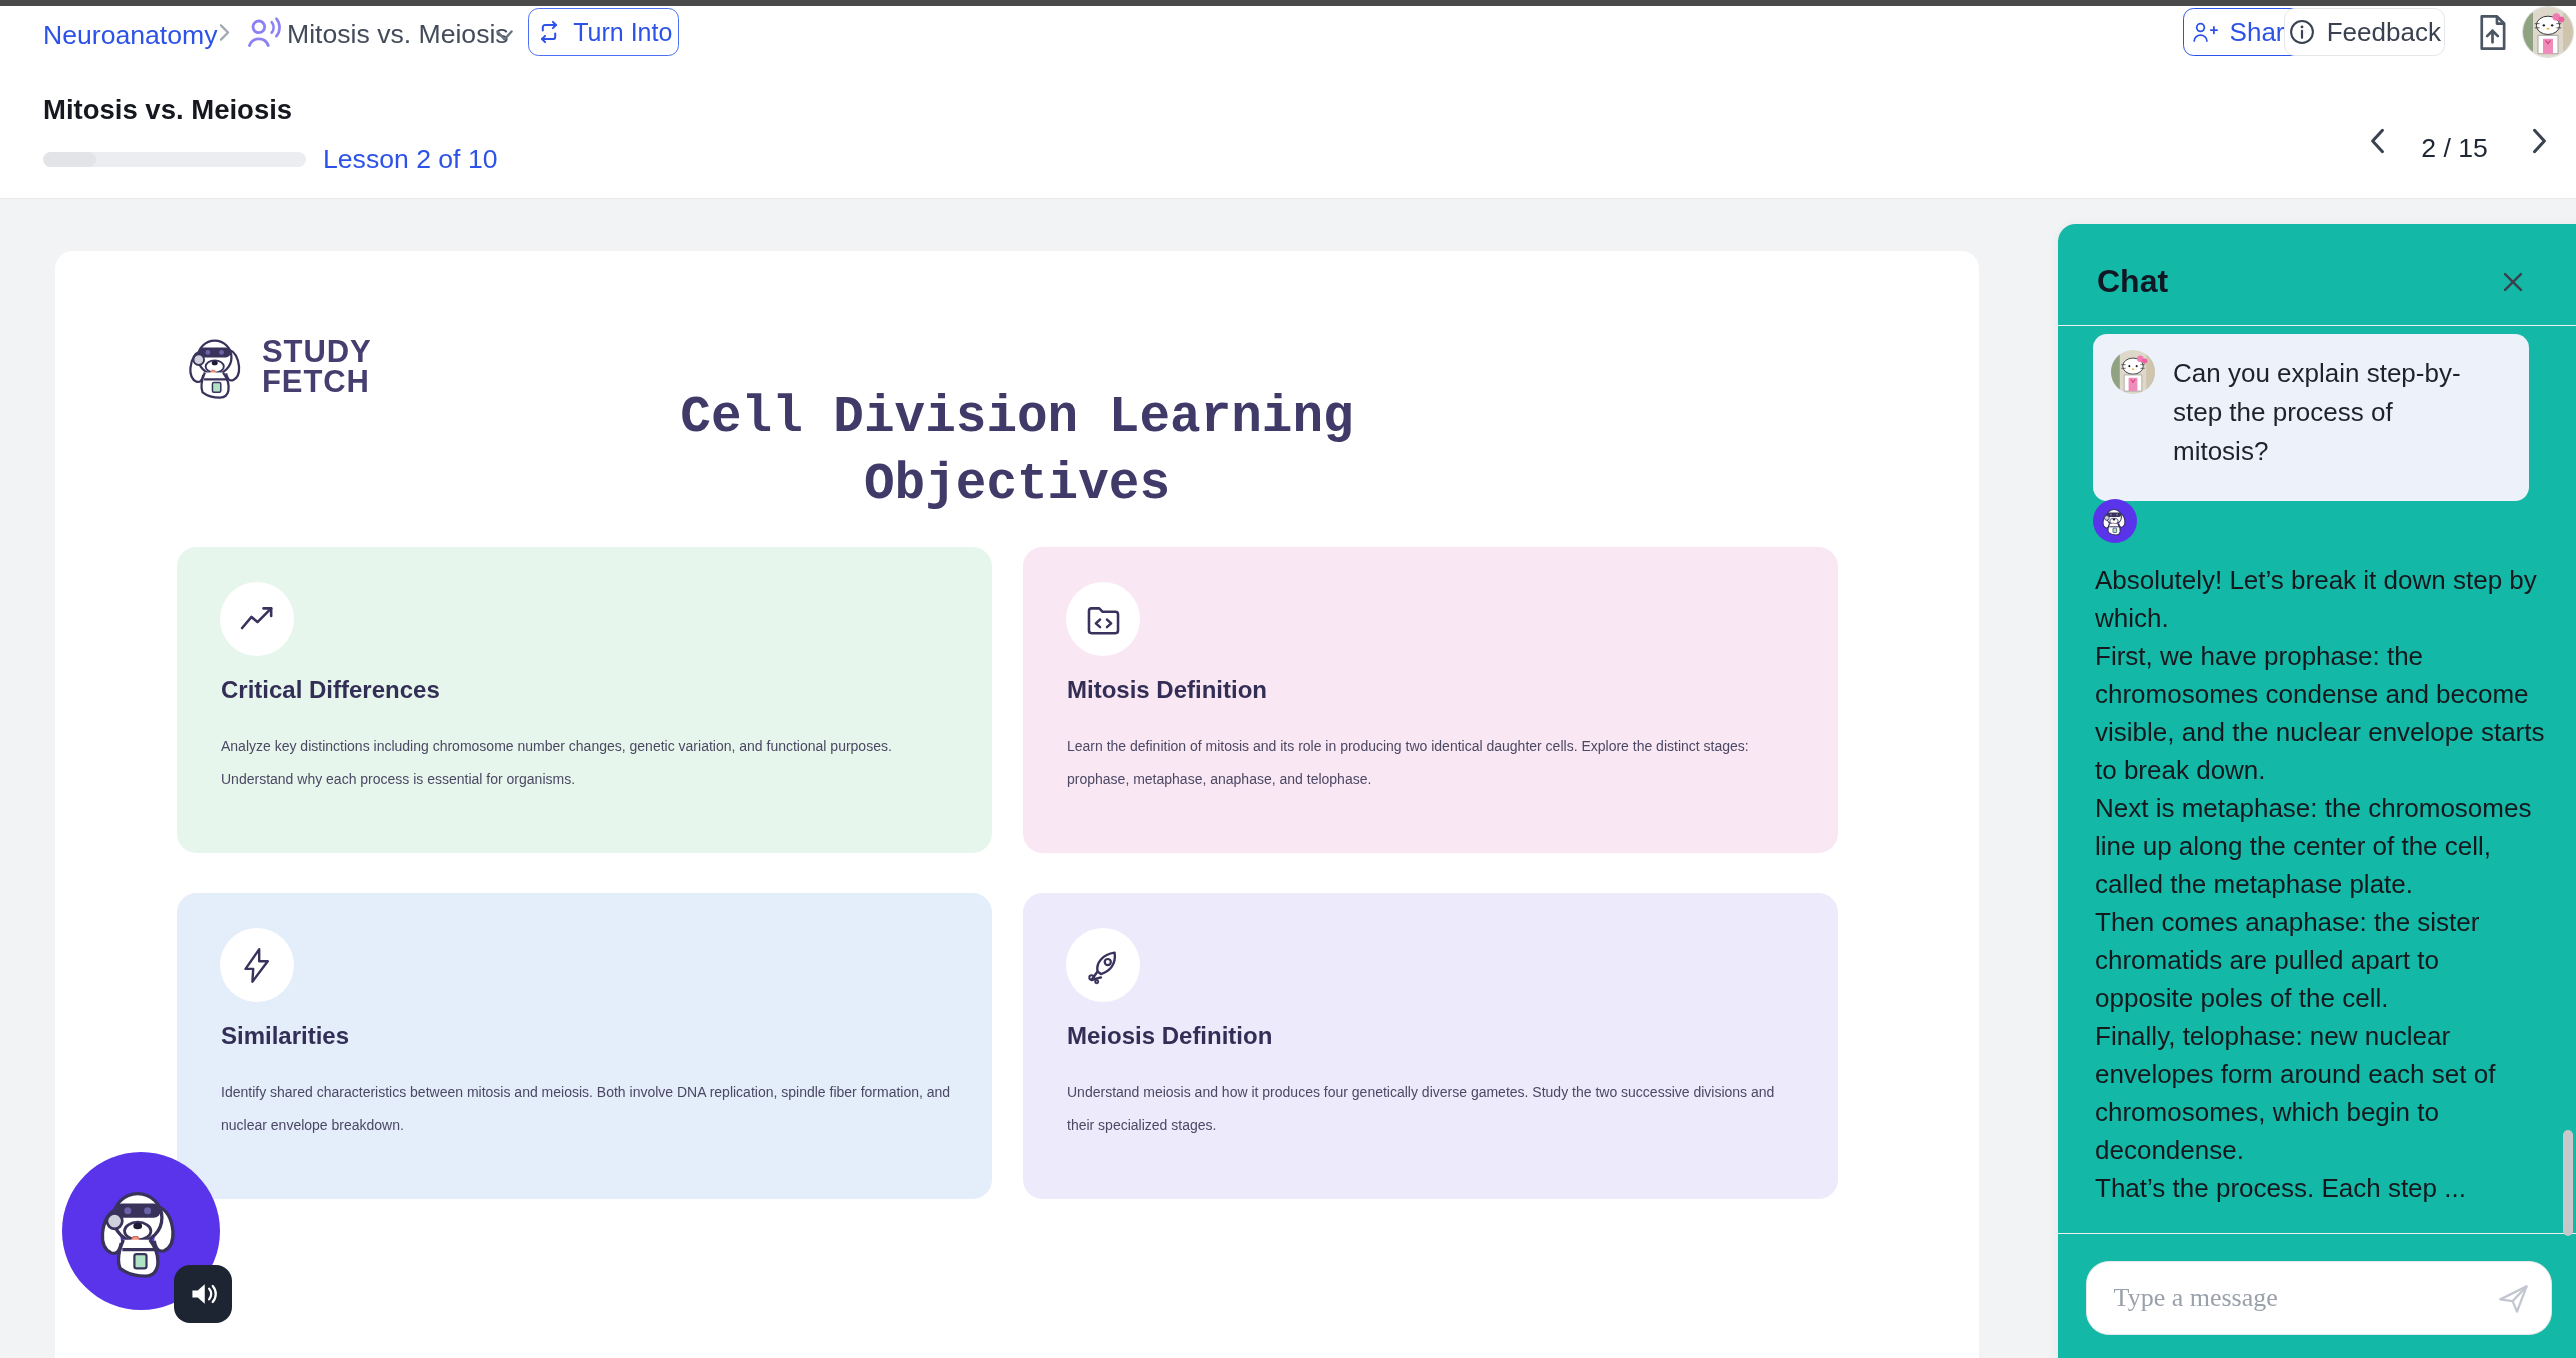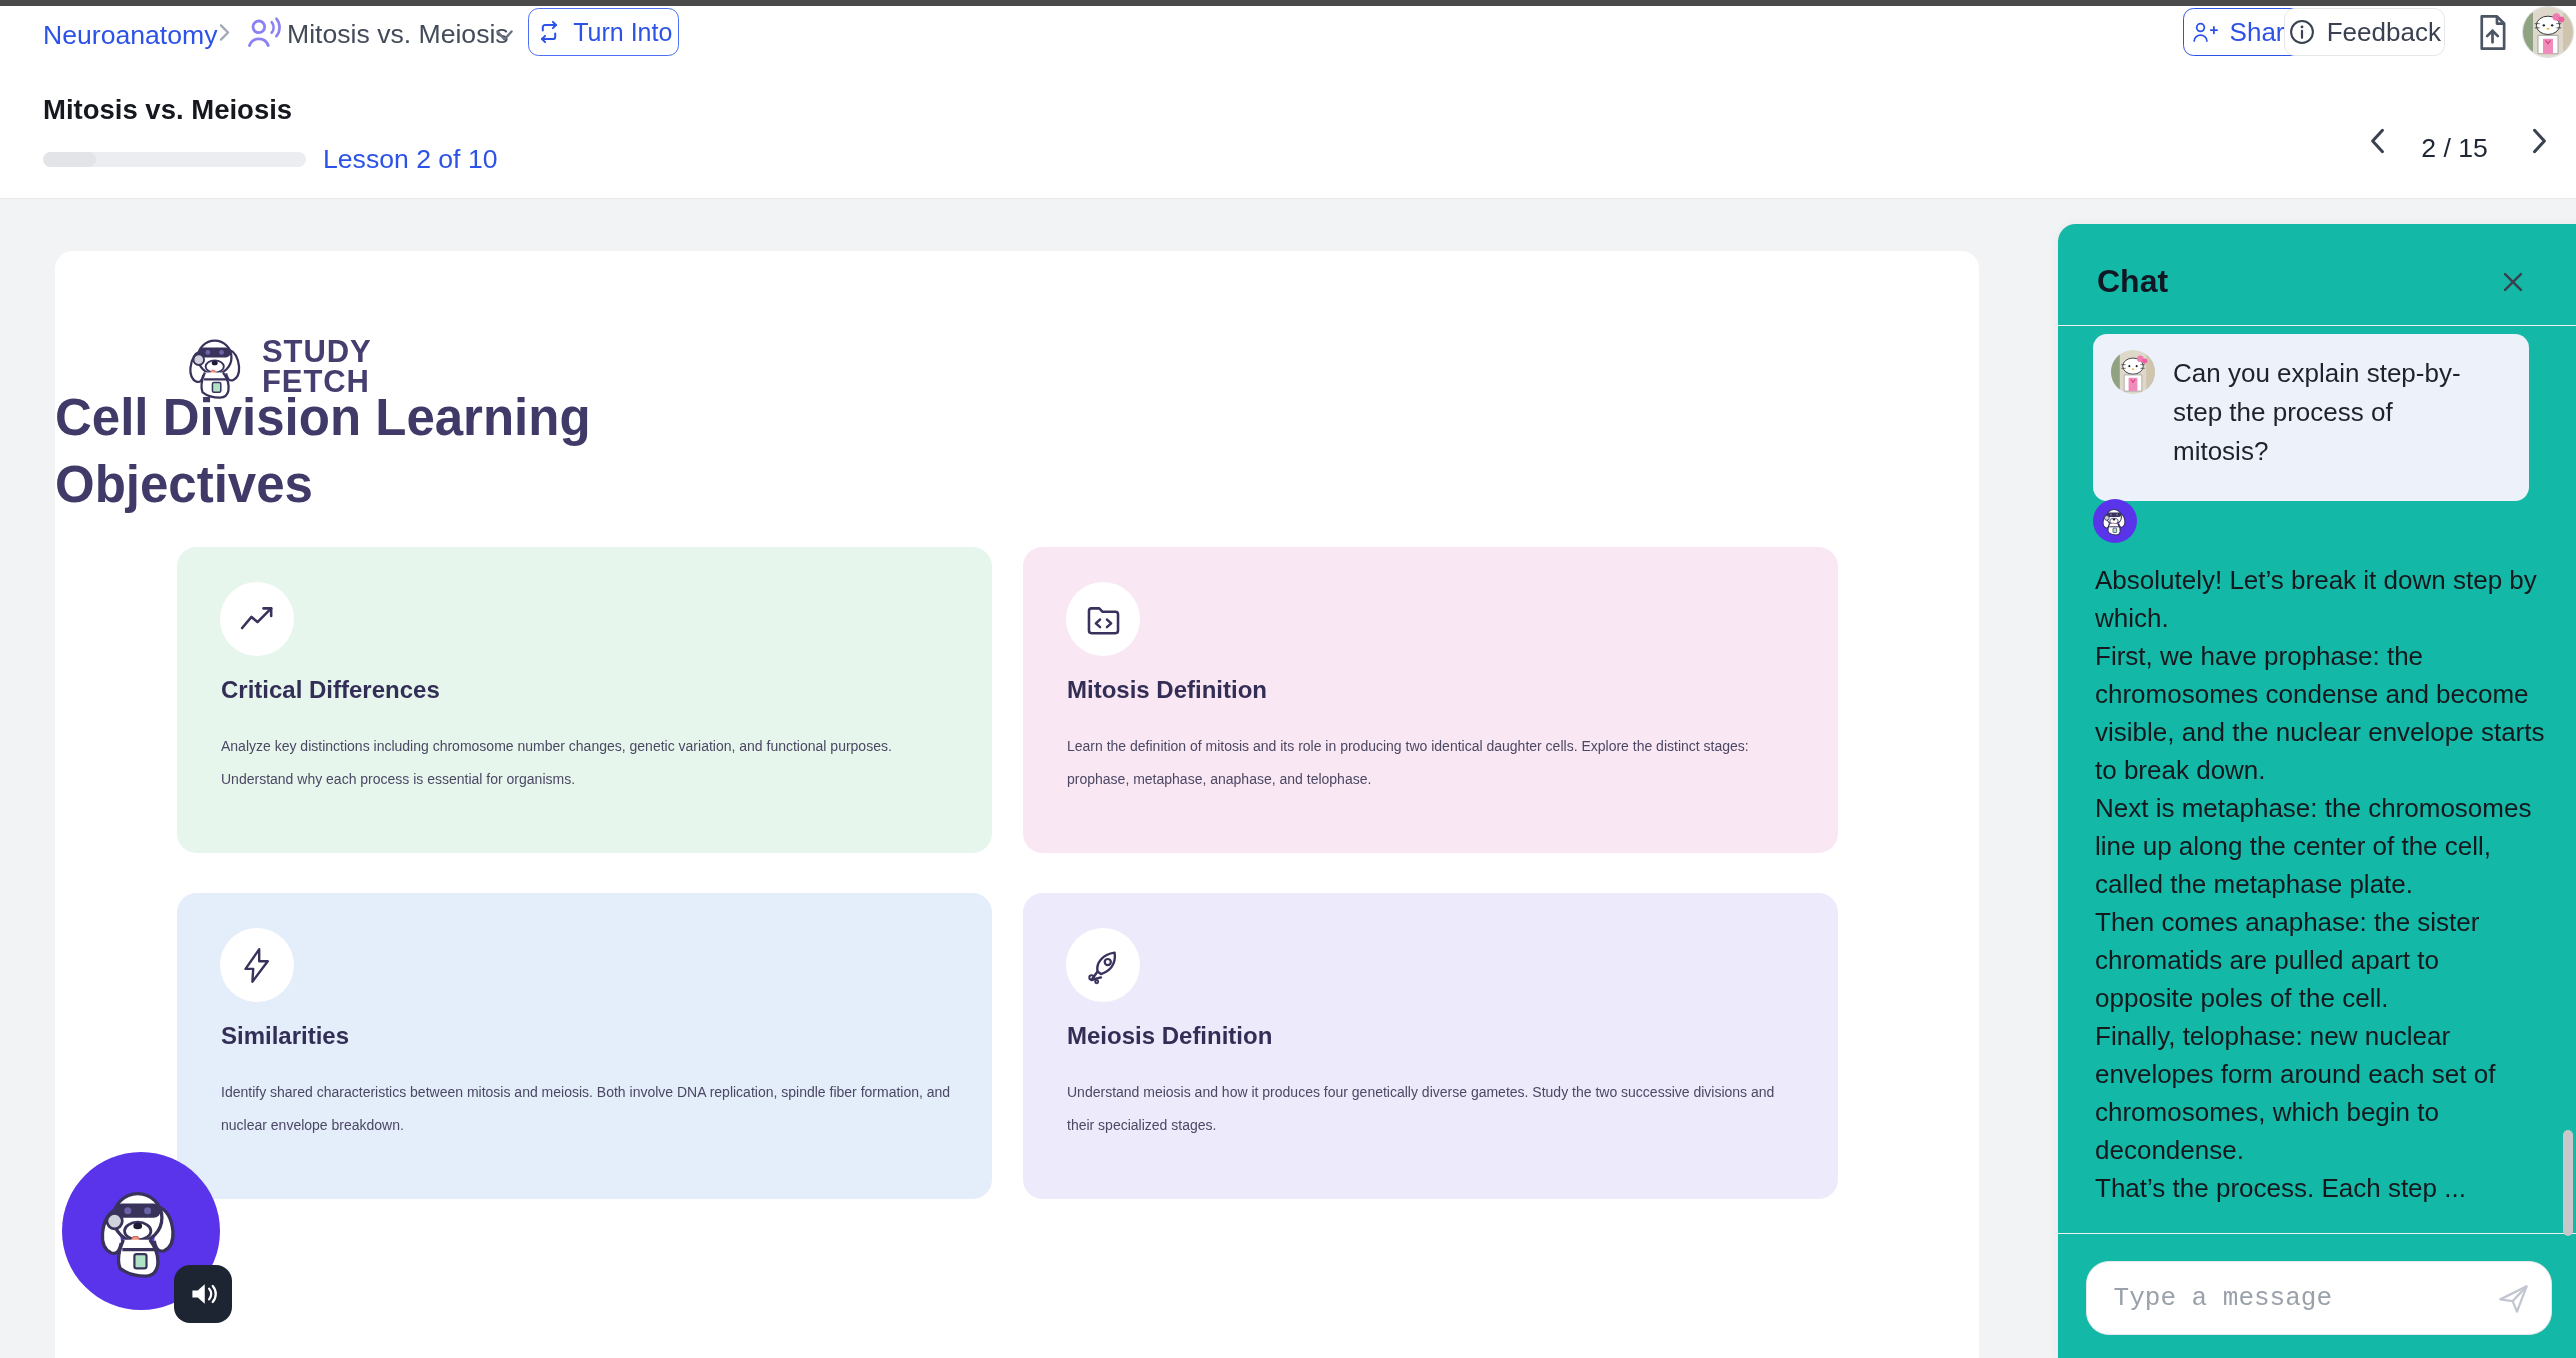--- a/index.html
+++ b/index.html
@@ -26,21 +26,21 @@
   .progress-fill{height:100%;background:#e2e4e8;border-radius:8px;}
   .lesson-label{position:absolute;left:323px;top:144px;font-size:26.6px;color:#2d52e8;}
   .pag-prev{position:absolute;left:2361px;top:124px;cursor:pointer;}
   .pag-next{position:absolute;left:2522px;top:124px;cursor:pointer;}
   .pag-count{position:absolute;left:2403px;top:133px;width:103px;text-align:center;font-size:26.6px;color:#202835;}
 
   
   .slide{position:absolute;left:55px;top:251px;width:1924px;height:1152px;background:#fff;border-radius:17.7px 17.7px 0 0;z-index:1;}
   .brand{position:absolute;left:124px;top:74px;display:flex;align-items:center;gap:7px;}
   .brand-text{font-size:31px;font-weight:800;color:#453e6e;line-height:30px;letter-spacing:0.9px;}
-  .slide-h1{position:absolute;left:0;top:133px;width:100%;}
+  .slide-h1{position:absolute;left:0;top:133px;width:100%;text-align:center;font-family:Liberation Mono, monospace;}
   .slide-h1 span{display:inline-block;max-width:798px;font-size:51px;line-height:67px;font-weight:700;color:#3f3a68;}
   .grid{position:absolute;left:122px;top:296px;display:grid;grid-template-columns:815px 815px;grid-auto-rows:306px;column-gap:31px;row-gap:40px;}
   .obj-card{position:relative;border-radius:19.5px;}
   .icon-circle{position:absolute;left:43px;top:35px;width:74px;height:74px;border-radius:50%;background:#fff;display:flex;align-items:center;justify-content:center;}
   .obj-title{position:absolute;left:44px;top:129px;font-size:24px;font-weight:700;color:#332e55;}
   .obj-body{position:absolute;left:44px;top:183px;width:735px;font-size:14px;line-height:33px;color:#4b4864;}
 
   
   .mascot{position:absolute;left:62px;top:1152px;width:158px;height:158px;border-radius:50%;background:#5934ea;z-index:4;display:flex;align-items:center;justify-content:center;cursor:pointer;}
   .speaker-btn{position:absolute;left:174px;top:1265px;width:58px;height:58px;border-radius:16px;background:#1d2432;z-index:5;display:flex;align-items:center;justify-content:center;cursor:pointer;}
@@ -52,21 +52,21 @@
   .chat-divider{position:absolute;left:0;top:101px;width:100%;height:0.9px;background:#eef0f3;}
   .user-bubble{position:absolute;left:35px;top:110px;width:436px;height:167px;background:#edf1fa;border-radius:14px;}
   .user-avatar{position:absolute;left:17.7px;top:16px;width:44px;height:44px;border-radius:50%;overflow:hidden;}
   .user-lines{position:absolute;left:80px;top:19.5px;font-size:26px;line-height:39px;color:#1d222c;}
   .user-lines div{white-space:nowrap;}
   .ai-avatar{position:absolute;left:35px;top:275px;width:44px;height:44px;border-radius:50%;background:#5934ea;display:flex;align-items:center;justify-content:center;}
   .ai-lines{position:absolute;left:37px;top:337px;font-size:26px;line-height:38px;color:#15181d;}
   .ai-lines div{white-space:nowrap;}
   .input-divider{position:absolute;left:0;top:1009px;width:100%;height:0.9px;background:#eef0f3;}
   .chat-input-wrap{position:absolute;left:28px;top:1037px;width:466px;height:74px;}
-  .chat-input{box-sizing:border-box;width:100%;height:100%;border:1.8px solid #e5e7ea;border-radius:23px;padding:0 71px 0 26.6px;font-size:26px;color:#1d222c;outline:none;font-family:Liberation Mono, monospace;}
+  .chat-input{box-sizing:border-box;width:100%;height:100%;border:1.8px solid #e5e7ea;border-radius:23px;padding:0 71px 0 26.6px;font-size:26px;color:#1d222c;outline:none;font-family:Liberation Serif, serif;}
   .chat-input::placeholder{color:#9aa1ab;}
   .send-ic{position:absolute;right:21px;top:19.5px;cursor:pointer;}
 
   .scroll-thumb{position:absolute;left:2563px;top:1130px;width:9.7px;height:106px;border-radius:5.3px;background:#c8c8ca;z-index:6;cursor:pointer;}
 
   svg{display:block;}
 </style>
 </head>
 <body>
 

